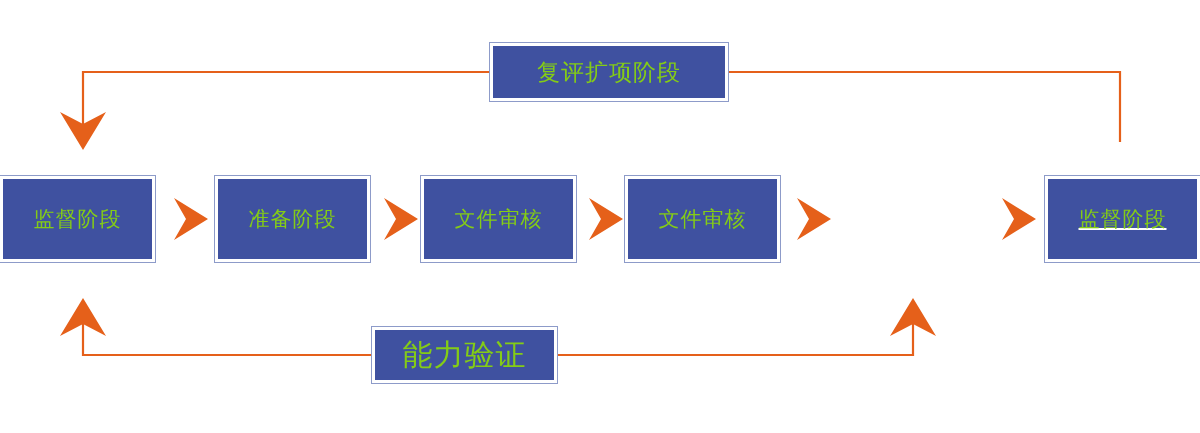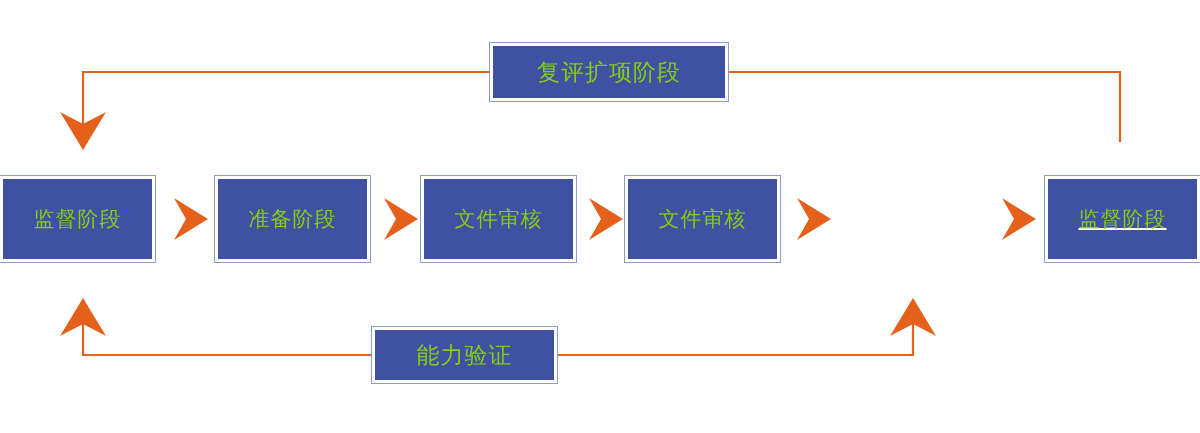--- a/index.html
+++ b/index.html
@@ -54,21 +54,21 @@
     height: 58px;
   }
   .top-node .node-label { font-size: 23px; }
 
   .bottom-node {
     left: 372px;
     top: 327px;
     width: 185px;
     height: 56px;
   }
-  .bottom-node .node-label { font-size: 23px; }
+  .bottom-node .node-label { font-size: 30px; }
 
   
   .chevron {
     position: absolute;
     top: 196px;
     width: 38px;
     height: 46px;
   }
   .chevron svg { display: block; width: 100%; height: 100%; }
 

